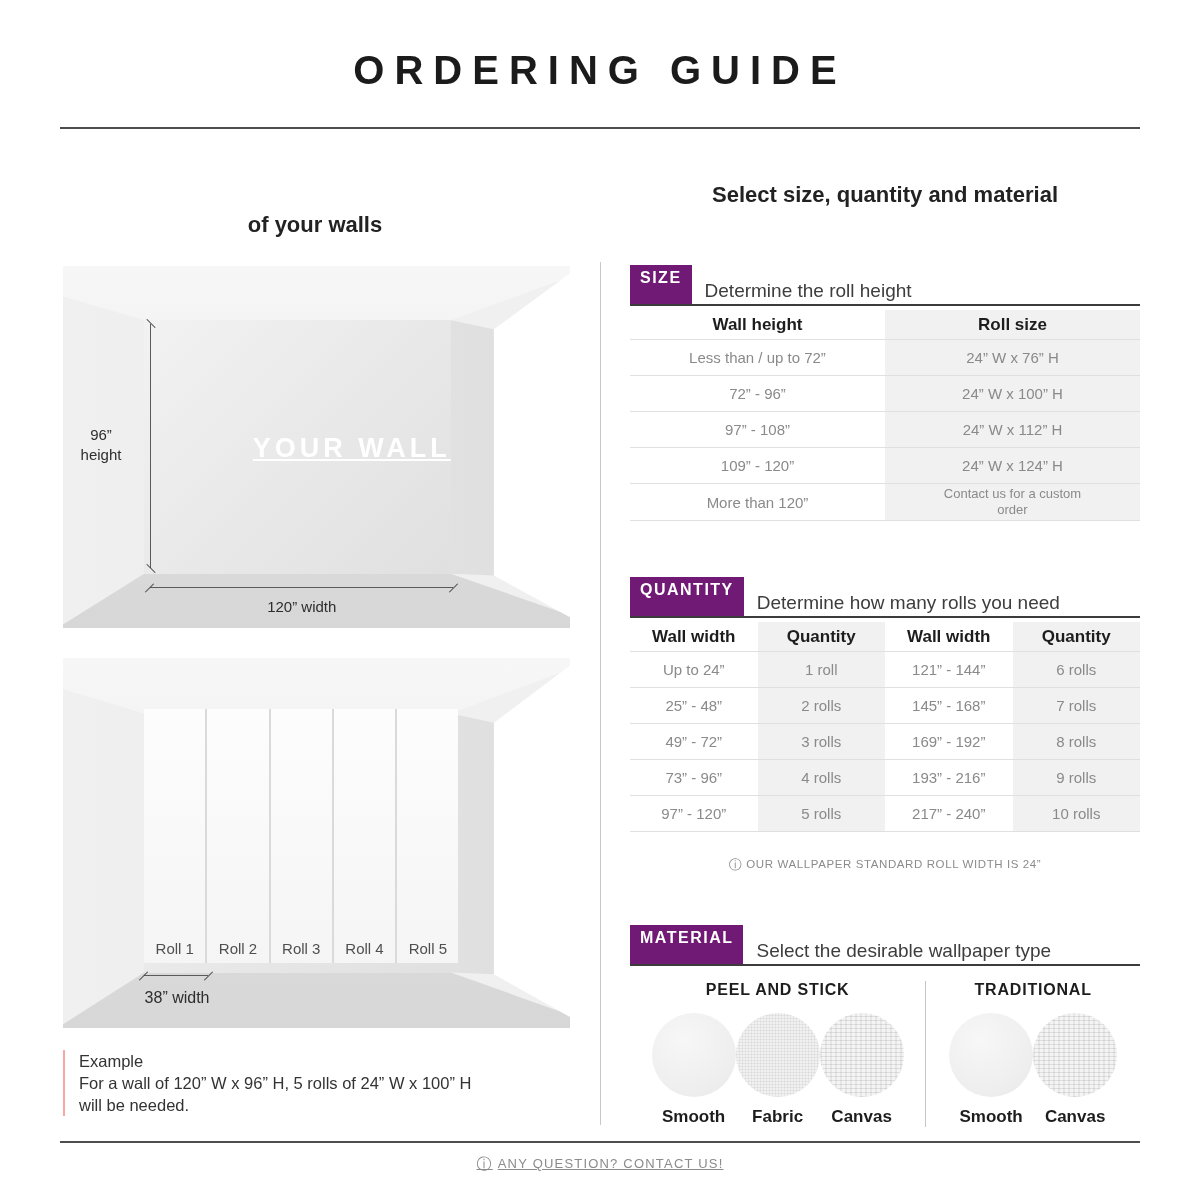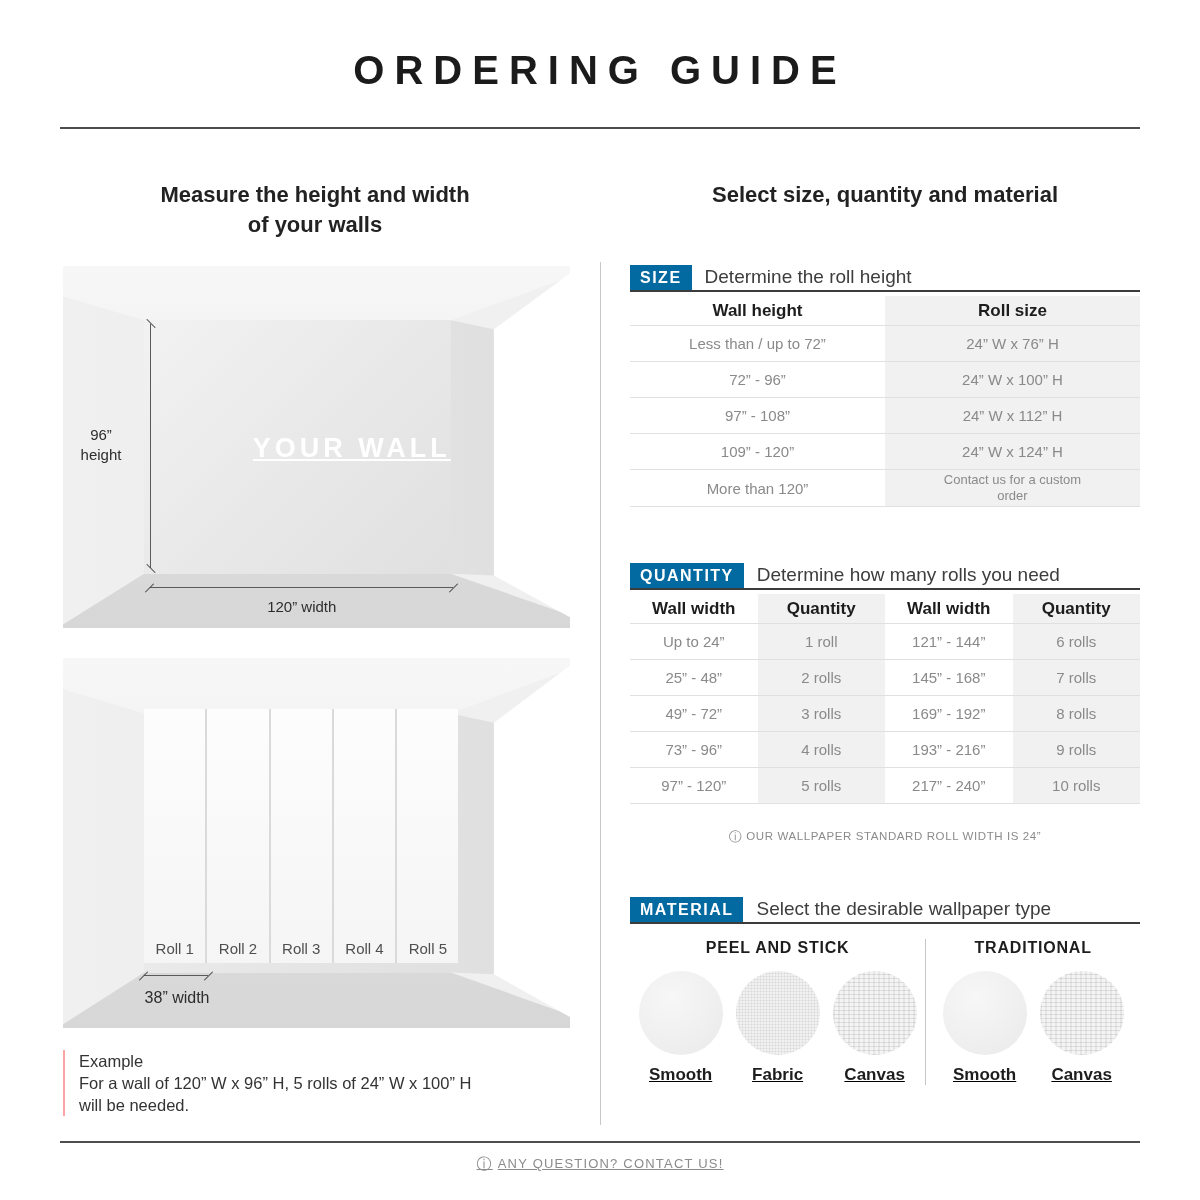--- a/index.html
+++ b/index.html
@@ -71,22 +71,22 @@
 
   
   .example { margin-top:22px; margin-left:3px; border-left:2px solid #fca5a5; padding-left:14px;
              font-size:16.5px; line-height:22px; color:#333333; }
 
   
   .section-head { display:flex; align-items:flex-end; border-bottom:2px solid #3c3c3c; }
   .size-head { margin-top:55px; }
   .qty-head { margin-top:56px; }
   .mat-head { margin-top:52px; }
-  .badge { background:#0369a1; color:#ffffff; font-weight:bold; font-size:16px;
-           letter-spacing:1.5px; padding:4px 10px 3px; }
+  .badge { background:#701a75; color:#ffffff; font-weight:bold; font-size:16px;
+           letter-spacing:1.5px; padding:4px 10px 17px; }
   .caption { font-size:19px; color:#3d3d3d; margin-left:13px; padding-bottom:2px; }
 
   .table { margin-top:4px; border-bottom:1px solid #e0e0e0; }
   .t-row { display:grid; }
   .t-row.cols-2 { grid-template-columns:1fr 1fr; }
   .t-row.cols-4 { grid-template-columns:1fr 1fr 1fr 1fr; }
   .t-row + .t-row { border-top:1px solid #e0e0e0; }
   .cell { display:flex; align-items:center; justify-content:center; text-align:center;
           min-height:35px; font-size:15px; color:#8a8a8a; padding:2px 4px; }
   .cell.head { font-size:17px; font-weight:bold; color:#1d1d1d; min-height:29px; }
@@ -98,21 +98,21 @@
                color:#8b8b8b; }
   .roll-note .i-icon { font-size:13px; margin-right:4px; position:relative; top:1px; }
 
   
   .mat-groups { display:flex; margin-top:15px; }
   .mat-group { text-align:center; }
   .mat-group.g1 { width:58%; }
   .mat-group.g2 { width:42%; }
   .mat-divider { width:1px; background:#c6c6c6; }
   .mat-title { font-size:16px; font-weight:bold; letter-spacing:0.8px; color:#1d1d1d; }
-  .swatch-row { display:flex; justify-content:center; gap:13px; margin-top:14px;text-decoration:underline; }
+  .swatch-row { display:flex; justify-content:center; margin-top:14px; }
   .swatch { width:84px; }
   .circle { width:84px; height:84px; border-radius:50%; }
   .tex-smooth { background:radial-gradient(circle at 38% 32%, #f7f7f7 0%, #efefef 60%, #e9e9e9 100%); }
   .tex-fabric { background-color:#f1f1f1;
     background-image:repeating-linear-gradient(0deg, rgba(0,0,0,0.05) 0 1px, transparent 1px 3px),
                      repeating-linear-gradient(90deg, rgba(0,0,0,0.05) 0 1px, transparent 1px 3px); }
   .tex-canvas { background-color:#f4f4f4;
     background-image:repeating-linear-gradient(0deg, rgba(0,0,0,0.09) 0 1px, transparent 1px 4px),
                      repeating-linear-gradient(90deg, rgba(0,0,0,0.06) 0 2px, transparent 2px 5px); }
   .swatch-name { margin-top:10px; font-size:17px; font-weight:bold; color:#1d1d1d; }
@@ -129,21 +129,21 @@
 <div class="page">
 
   <h1 class="title">ORDERING GUIDE</h1>
   <div class="top-rule"></div>
   <div class="col-divider"></div>
 
   <div class="columns">
 
     <div class="left-col">
       <div class="col-heading">
-        <span>Measure the height and width</span><br>
+        <br>
         <span>of your walls</span>
       </div>
 
       <div class="room room-1">
         <div class="layer ceiling"></div>
         <div class="layer left-wall"></div>
         <div class="layer floor"></div>
         <div class="back-wall"></div>
         <div class="layer pillar"></div>
         <div class="layer windows"></div>

